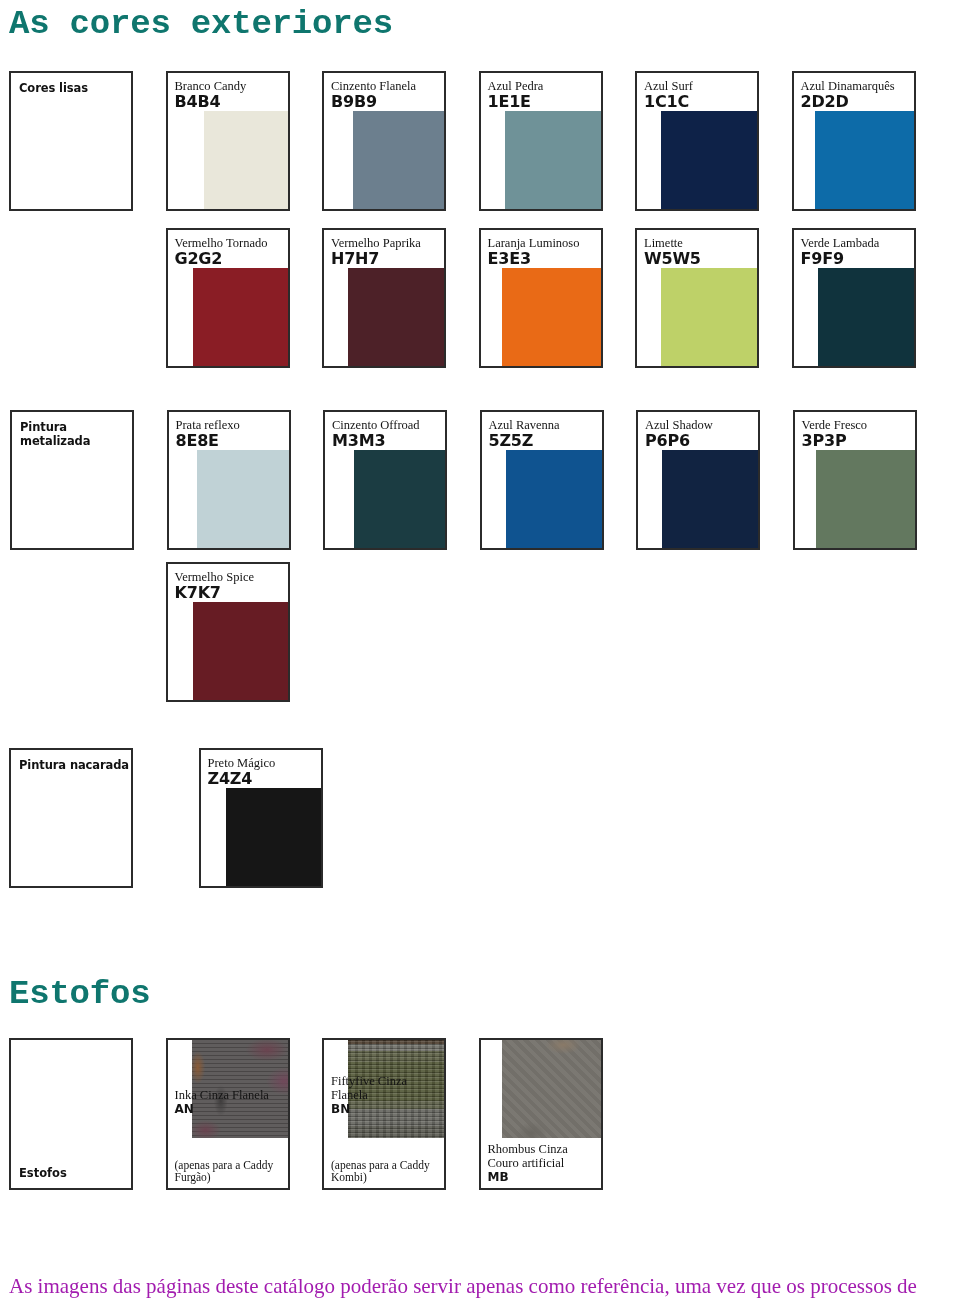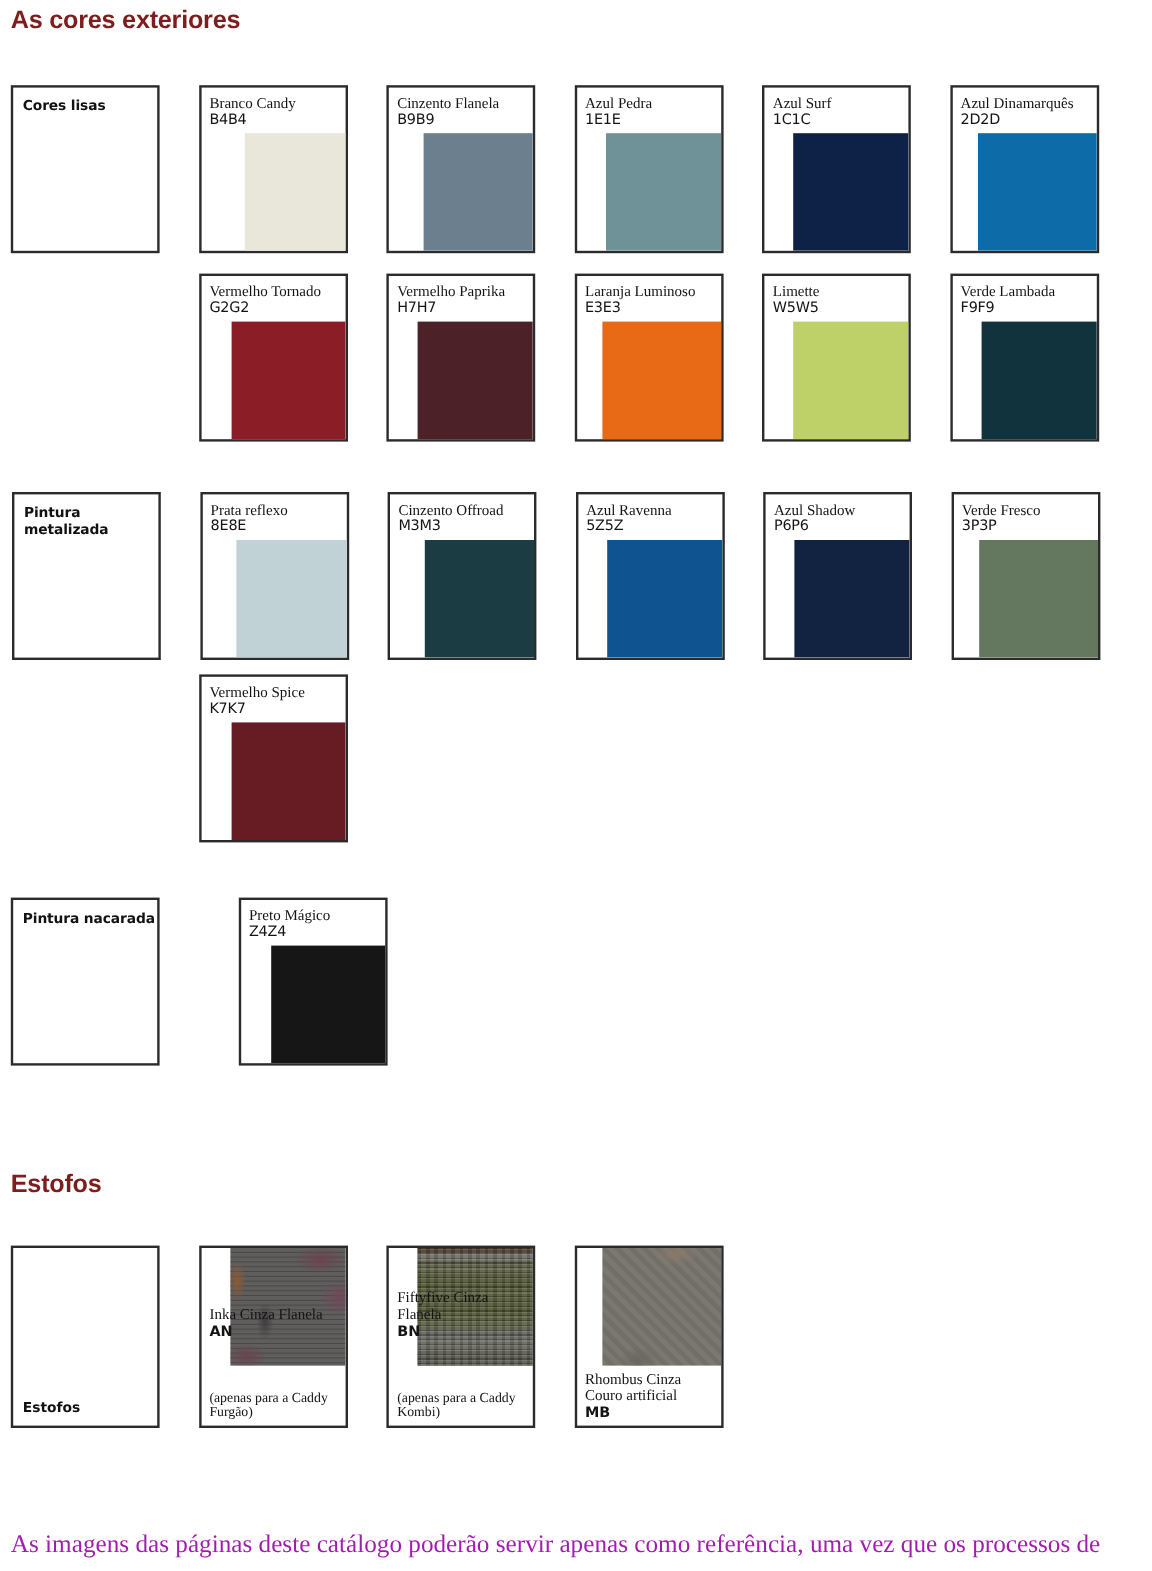--- a/index.html
+++ b/index.html
@@ -8,25 +8,25 @@
     width: 960px;
     height: 1309px;
     background: #ffffff;
     font-family: "Liberation Serif", serif;
     overflow: hidden;
     position: relative;
   }
 
   
   .page-heading {
-    font-family: Liberation Sans, sans-serif;
-    font-weight: bold;
-    font-size: 21px;
+    font-family: Liberation Mono, monospace;
+    font-weight: bold;
+    font-size: 34px;
     letter-spacing: -0.2px;
-    color: #7f1d1d;
+    color: #0f766e;
   }
   #heading-exterior { position: absolute; left: 9px;  top: 5px; }
   #heading-estofos  { position: absolute; left: 9px;  top: 975px; }
 
   
   .grid-row {
     position: absolute;
     left: 9px;
     width: 940px;
     display: flex;
@@ -61,22 +61,22 @@
     line-height: 1.12;
     font-size: 12.5px;
     color: #141414;
     display: inline-block;
     background: transparent;
   }
   .cell-label .nm { display: block; font-family: "Liberation Serif", serif; }
   .cell-label .cd {
     display: block;
     font-family: "DejaVu Sans", sans-serif;
-    font-weight: normal;
-    font-size: 12px;
+    font-weight: bold;
+    font-size: 16px;
     letter-spacing: -0.2px;
   }
 
   
   .cat-label {
     position: absolute;
     left: 8px;
     top: 8px;
     font-family: "DejaVu Sans", sans-serif;
     font-weight: bold;

